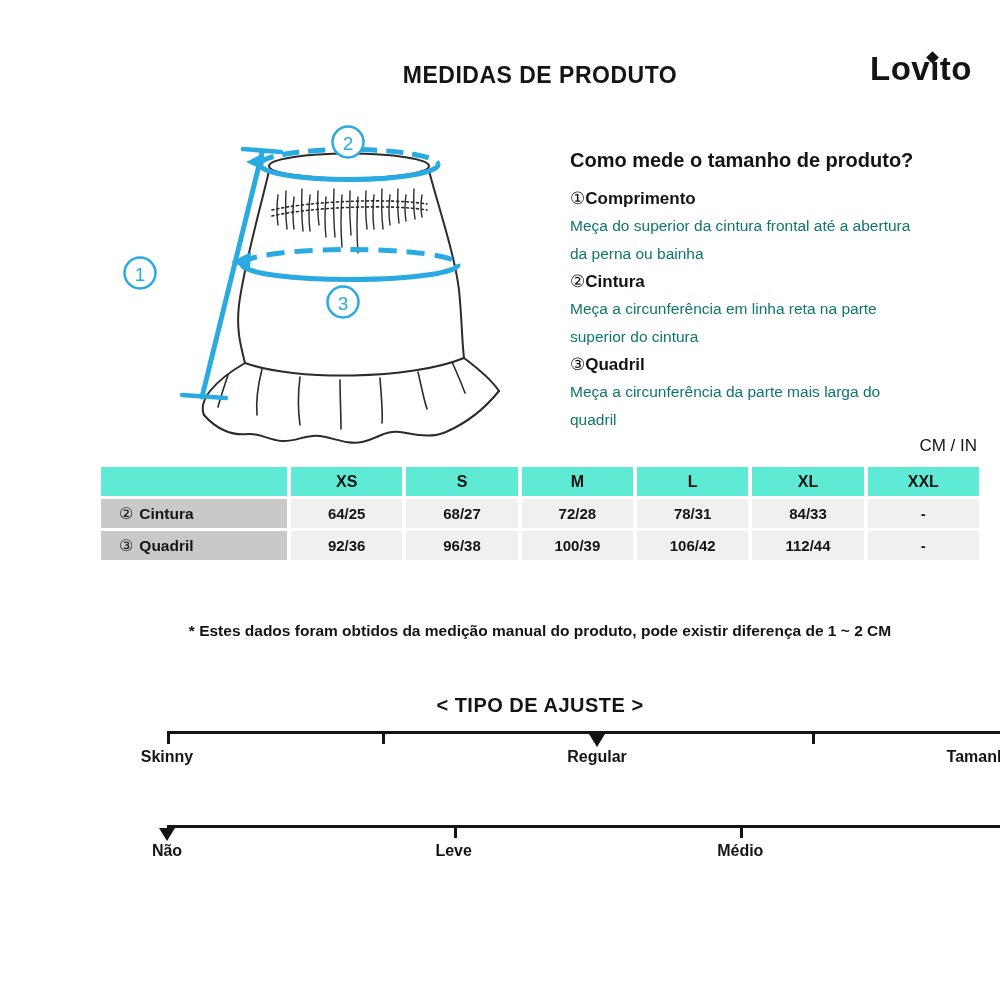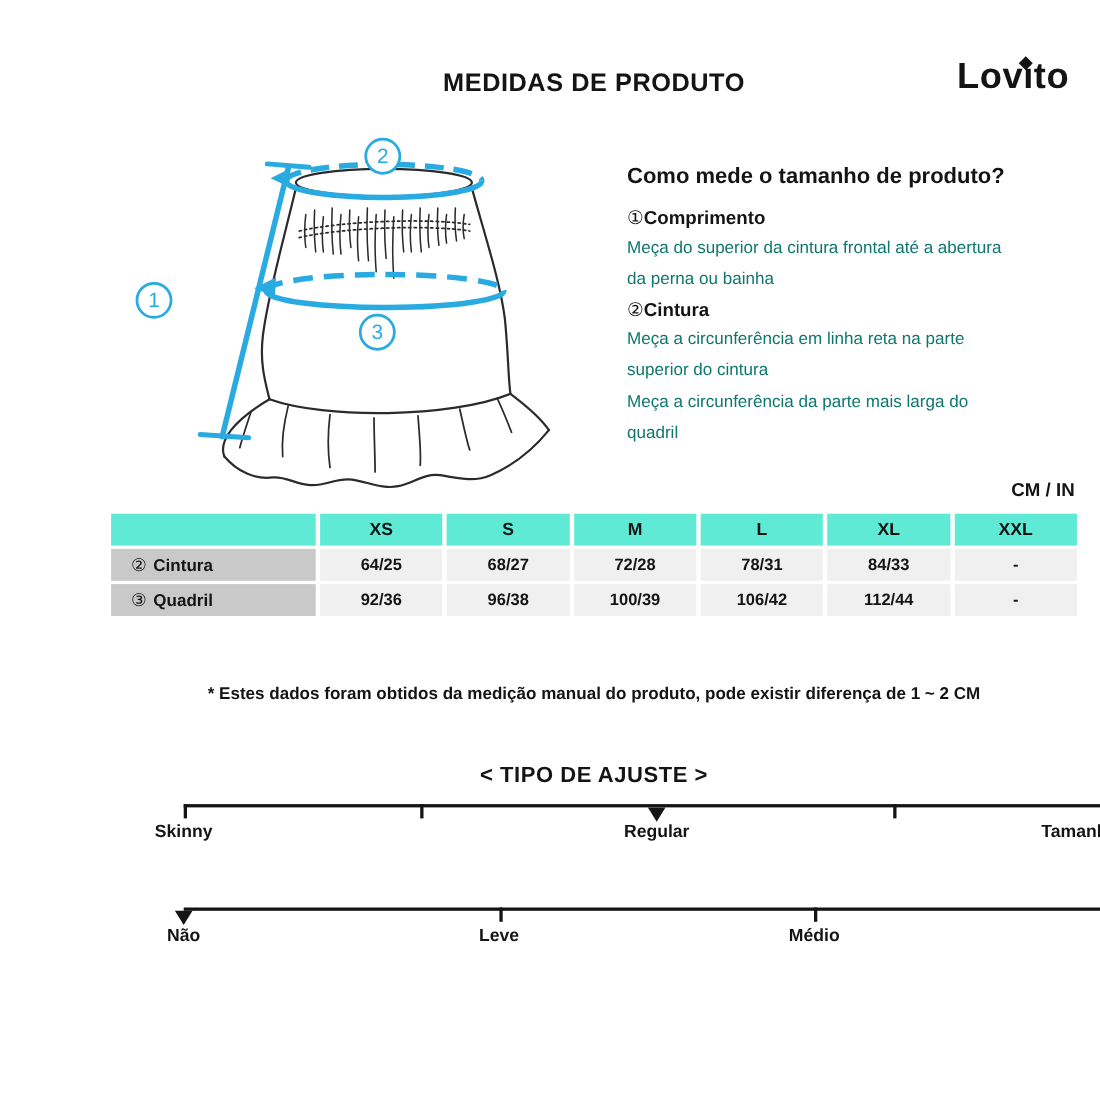--- a/index.html
+++ b/index.html
@@ -11,21 +11,21 @@
   .brand{position:absolute;right:68px;top:50px;font-size:33px;font-weight:bold;letter-spacing:.5px;}
   .brand .idot{position:absolute;left:58px;top:3px;width:9px;height:9px;background:#141414;transform:rotate(45deg);}
 
   
   .howto{position:absolute;left:530px;top:149px;width:420px;}
   .howto h2{margin:0 0 14px 0;font-size:20px;font-weight:bold;}
   .howto-label{font-size:17px;font-weight:bold;line-height:26px;}
   .howto-label .cnum{font-weight:normal;}
   .desc{font-size:15.5px;line-height:28px;color:#0f766e;white-space:pre-line;margin:0 0 1px 0;}
 
-  .units{position:absolute;right:63px;top:436px;font-size:17px;font-weight:bold;text-align:center;}
+  .units{position:absolute;right:63px;top:436px;font-size:17px;font-weight:normal;text-align:center;}
 
   
   table.sizes{position:absolute;left:57px;top:464px;width:886px;
               border-collapse:separate;border-spacing:4px 3px;table-layout:fixed;}
   table.sizes td{height:29px;text-align:center;vertical-align:middle;
                  font-size:15px;font-weight:bold;background:#f0f0f0;padding:0;}
   table.sizes td.hdr{background:#5eead4;font-size:16px;}
   table.sizes td.rowlabel{background:#c9c9c9;text-align:left;padding-left:18px;font-size:15.5px;}
   table.sizes td.rowlabel .cnum{font-weight:normal;margin-right:6px;font-size:16px;}
   table.sizes col.c0{width:186px;}
@@ -132,20 +132,21 @@
       <div class="howto-label"><span class="cnum">①</span><span>Comprimento</span></div>
       <p class="desc">Meça do superior da cintura frontal até a abertura
 da perna ou bainha</p>
     </div>
     <div class="howto-item">
       <div class="howto-label"><span class="cnum">②</span><span>Cintura</span></div>
       <p class="desc">Meça a circunferência em linha reta na parte
 superior do cintura</p>
     </div>
     <div class="howto-item">
+      <div class="howto-label"><span class="cnum">③</span><span>Quadril</span></div>
       <p class="desc">Meça a circunferência da parte mais larga do
 quadril</p>
     </div>
   </div>
 
   <div class="units">CM / IN</div>
 
   <table class="sizes">
     <colgroup>
         <col class="c0">

